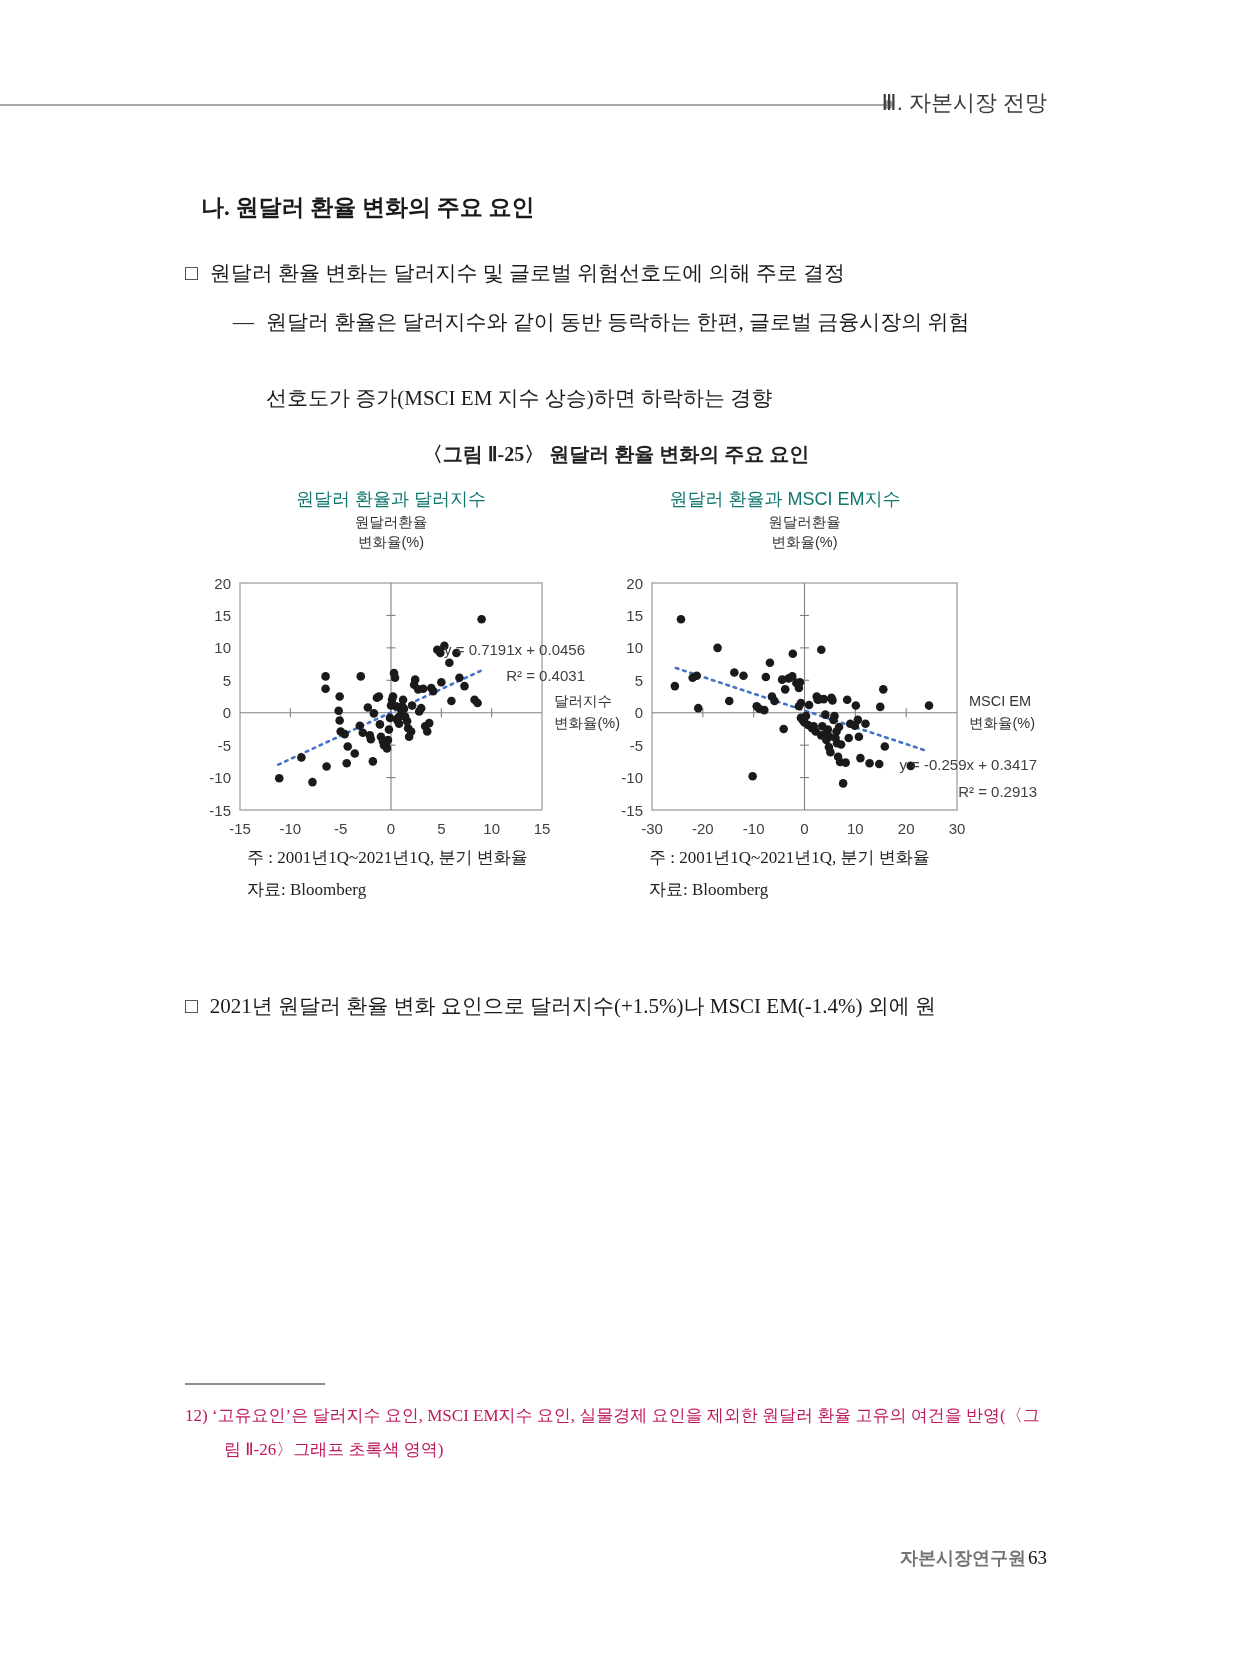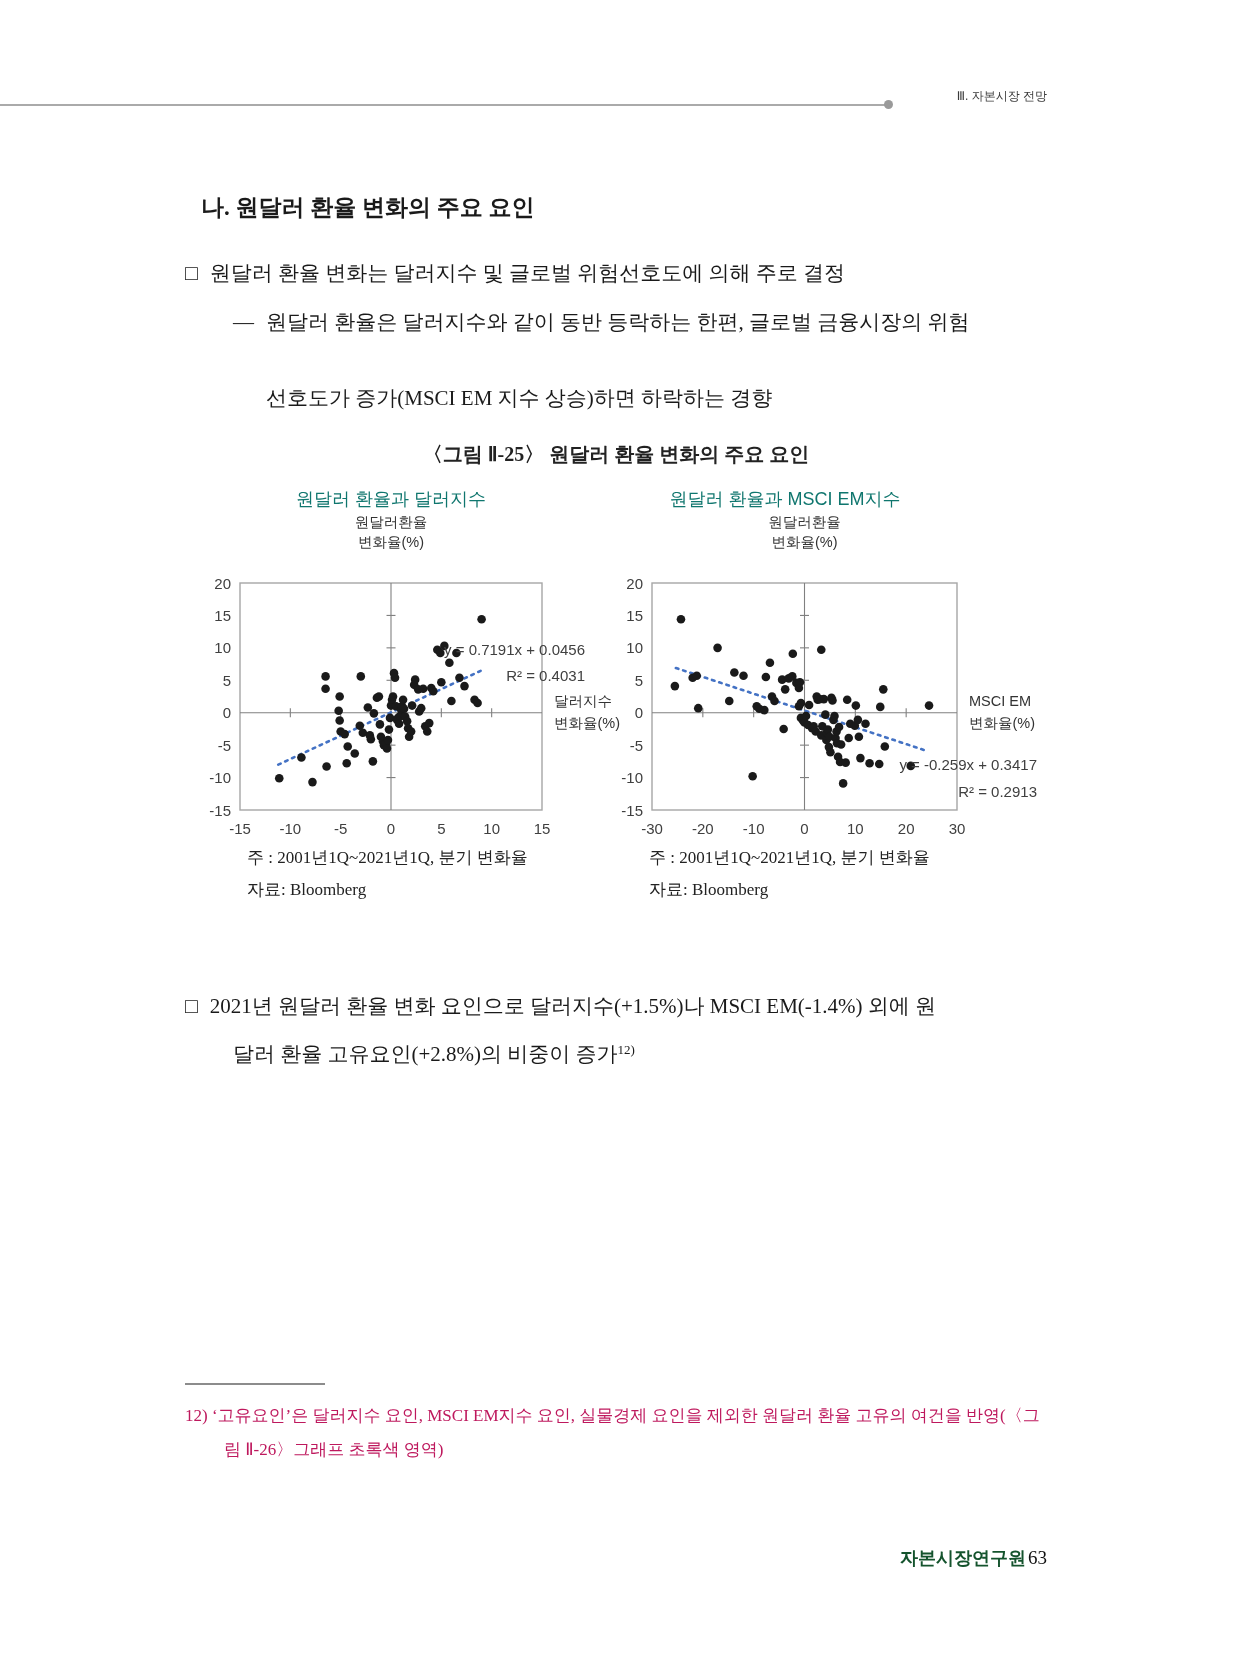--- a/index.html
+++ b/index.html
@@ -3,21 +3,21 @@
 <meta charset="utf-8">
 <style>
   html,body{margin:0;padding:0;background:#ffffff;}
   .page{position:relative;width:1241px;height:1654px;background:#fff;overflow:hidden;
         font-family:"Liberation Serif",serif;color:#1a1a1a;}
   .abs{position:absolute;}
   
   .header-rule{left:0;top:104px;width:886px;height:2px;background:#aaaaaa;}
   .header-dot{left:884px;top:100px;width:9px;height:9px;border-radius:50%;background:#9a9a9a;}
   .header-title{right:194px;top:88px;font-family:"Liberation Sans",sans-serif;
-                font-size:12px;color:#3a3a3a;white-space:nowrap;}
+                font-size:22px;color:#3a3a3a;white-space:nowrap;}
   
   .section-title{left:185px;top:176px;font-size:23px;font-weight:700;white-space:nowrap;margin:16px;}
   
   .p-line{font-size:21px;white-space:nowrap;}
   .bullet{margin-right:12px;}
   .dash{margin-right:12px;}
   .p1l1{left:185px;top:259px;}
   .p1l2{left:233px;top:308px;}
   .p1l3{left:266px;top:356px;margin-top:28px;}
   .p2l1{left:185px;top:992px;}
@@ -36,21 +36,21 @@
   .chart-note{font-size:17px;color:#222;white-space:nowrap;margin-left:29px;}
   .n0a{left:218px;top:846px;} .n0b{left:218px;top:878px;}
   .n1a{left:620px;top:846px;} .n1b{left:620px;top:878px;}
   
   .fn-rule{left:185px;top:1383px;width:140px;height:2px;background:#8c8c8c;}
   .fn-line{font-size:17px;color:#be185d;white-space:nowrap;}
   .fn1{left:185px;top:1404px;}
   .fn2{left:224px;top:1438px;}
   
   .footer{right:194px;top:1546px;white-space:nowrap;}
-  .footer .pub{font-family:Liberation Sans, sans-serif;font-weight:700;font-size:18px;color:#14532d;}
+  .footer .pub{font-family:Liberation Sans, sans-serif;font-weight:700;font-size:18px;color:#737373;}
   .footer .pg{font-size:19px;margin-left:2px;color:#111;}
   
   .tick{font-family:"Liberation Sans",sans-serif;font-size:15px;fill:#404040;}
   .axlabel{font-family:"Liberation Sans",sans-serif;font-size:14.5px;fill:#333;}
   .eq{font-family:"Liberation Sans",sans-serif;font-size:15px;fill:#404040;}
 </style>
 </head>
 <body>
 
 <div class="page">
@@ -297,21 +297,20 @@
       <text x="440" y="265" text-anchor="end" class="eq">y = -0.259x + 0.3417</text>
       <text x="440" y="292" text-anchor="end" class="eq">R² = 0.2913</text>
     </svg>
 
   <div class="abs chart-note n0a">주  : 2001년1Q~2021년1Q, 분기 변화율</div>
   <div class="abs chart-note n0b">자료: Bloomberg</div>
   <div class="abs chart-note n1a">주  : 2001년1Q~2021년1Q, 분기 변화율</div>
   <div class="abs chart-note n1b">자료: Bloomberg</div>
 
   <div class="abs p-line p2l1"><span class="bullet">□</span><span>2021년 원달러 환율 변화 요인으로 달러지수(+1.5%)나 MSCI EM(-1.4%) 외에 원</span></div>
-  <div class="abs p-line p2l2"><span>달러 환율 고유요인(+2.8%)의 비중이 증가</span><span class="sup">12)</span></div>
 
   <div class="abs fn-rule"></div>
   <div class="abs fn-line fn1">12) ‘고유요인’은 달러지수 요인, MSCI EM지수 요인, 실물경제 요인을 제외한 원달러 환율 고유의 여건을 반영(〈그</div>
   <div class="abs fn-line fn2">림 Ⅱ-26〉그래프 초록색 영역)</div>
 
   <div class="abs footer">
     <span class="pub">자본시장연구원</span><span class="pg">63</span>
   </div>
 
 </div>

